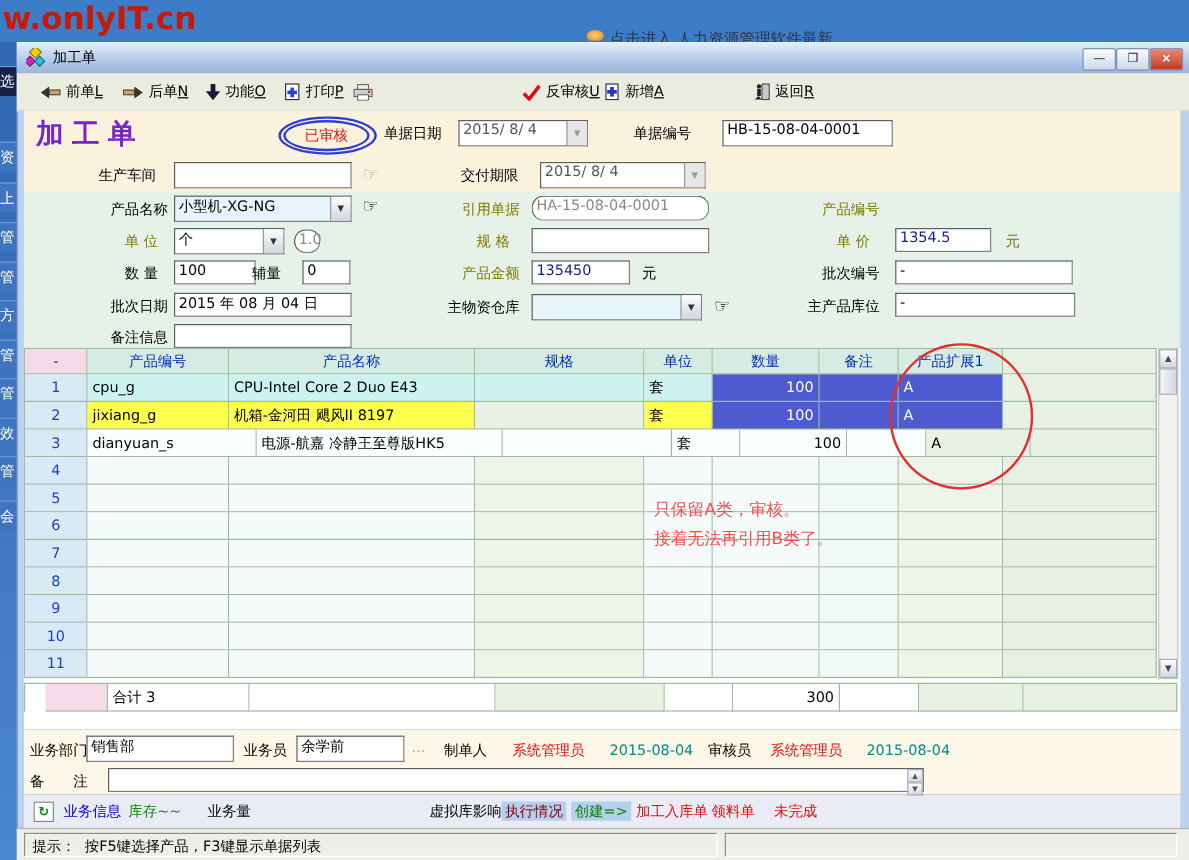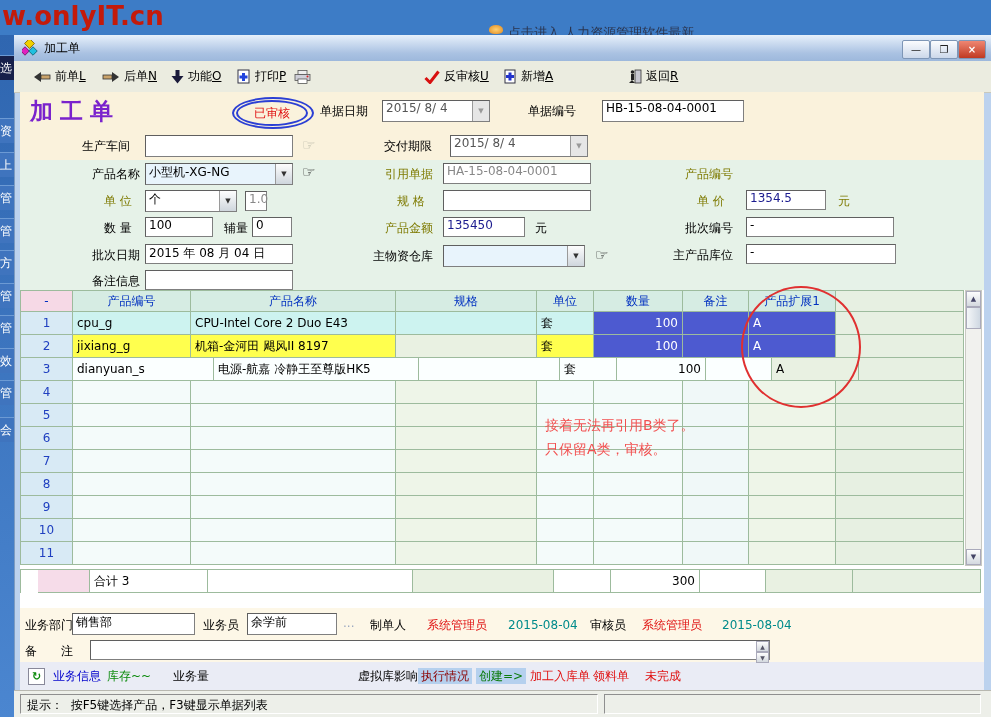--- a/index.html
+++ b/index.html
@@ -3,21 +3,21 @@
 <meta charset="utf-8">
 <style>
   html,body{margin:0;padding:0;}
   body{font-family:"DejaVu Sans","Liberation Sans",sans-serif;}
   #screen{position:relative;width:991px;height:717px;background:#3d7cc6;overflow:hidden;}
   .abs{position:absolute;}
   .lbl{position:absolute;font-size:12px;color:#000;white-space:pre;line-height:14px;}
   .lbl.olive{color:#7e7a00;}
   .inp{position:absolute;background:#fff;border:1px solid #7f7f7f;border-top-color:#5f5f5f;border-left-color:#5f5f5f;
        font-size:12px;color:#000;padding:0 3px;box-sizing:border-box;display:flex;align-items:flex-start;white-space:pre;}
-  .inp.gray{color:#888;}
+  .inp.gray{color:#888;border-radius:10px;}
   .inp.navy{color:#1b1b8f;}
   .combo{padding:0;}
   .combo .val{flex:1;padding:0 3px;overflow:hidden;white-space:pre;}
   .combo .btn{width:16px;align-self:stretch;background:linear-gradient(#fdfdfd,#cfd6dd);border-left:1px solid #9a9a9a;
        display:flex;align-items:center;justify-content:center;font-size:7px;color:#333;}
   .combo.dis .btn{background:#e6e6e6;color:#999;}
   .hand{position:absolute;font-size:15px;color:#111;line-height:15px;}
   
   .titlebar{left:14px;top:35px;width:977px;height:26px;background:linear-gradient(#e7f0fb,#aac2e2 70%,#9db8dc);
        border-bottom:1px solid #8aa6c8;display:flex;align-items:center;}
@@ -141,21 +141,21 @@
     <span><span>打印</span><u>P</u></span>
     <span style="margin-left:4px;">
         <svg width="17" height="14" viewBox="0 0 17 14">
           <rect x="4" y="0.5" width="9" height="4" fill="#eee" stroke="#555" stroke-width="0.8"></rect>
           <rect x="1" y="4.5" width="15" height="6" fill="#cfcfd8" stroke="#555" stroke-width="0.8"></rect>
           <rect x="4" y="9" width="9" height="4.5" fill="#fff" stroke="#555" stroke-width="0.8"></rect>
           <circle cx="13.5" cy="6.5" r="1" fill="#d02020"></circle>
         </svg>
       </span>
   </div>
-  <div class="tbtn" style="left:424px;">
+  <div class="tbtn" style="left:435px;">
     <span>
         <svg width="16" height="14" viewBox="0 0 16 14">
           <path d="M1.5 8 L6 12.5 L14.5 1.5" fill="none" stroke="#d81010" stroke-width="3"></path>
         </svg>
       </span>
     <span><span>反审核</span><u>U</u></span>
   </div>
   <div class="tbtn" style="left:503px;">
     <span>
         <svg width="14" height="15" viewBox="0 0 14 15">
@@ -210,21 +210,21 @@
   <div class="hand" style="left:302px;top:165px;">☞</div>
 
   <div class="lbl olive" style="left:104px;top:194px;">单 位</div>
   <div class="inp combo" style="left:145px;top:190px;width:92px;height:22px;">
     <span class="val">个</span><span class="btn">▼</span>
   </div>
   <div class="inp gray" style="left:245px;top:191px;width:22px;height:20px;">1.0</div>
 
   <div class="lbl" style="left:104px;top:221px;">数 量</div>
   <div class="inp" style="left:145px;top:217px;width:68px;height:20px;">100</div>
-  <div class="lbl" style="left:224px;top:221px;">辅量</div>
+  <div class="lbl" style="left:210px;top:221px;">辅量</div>
   <div class="inp" style="left:252px;top:217px;width:40px;height:20px;">0</div>
 
   <div class="lbl" style="left:92px;top:248px;">批次日期</div>
   <div class="inp" style="left:145px;top:244px;width:148px;height:20px;">2015 年 08 月 04 日</div>
 
   <div class="lbl" style="left:92px;top:274px;">备注信息</div>
   <div class="inp" style="left:145px;top:270px;width:148px;height:20px;"></div>
 
   <div class="lbl olive" style="left:385px;top:167px;">引用单据</div>
   <div class="inp gray" style="left:443px;top:163px;width:148px;height:21px;">HA-15-08-04-0001</div>
@@ -398,22 +398,22 @@
 
   <div class="sb">
     <div class="sbbtn" style="top:0;">▲</div>
     <div class="sbthumb"></div>
     <div class="sbbtn" style="bottom:0;">▼</div>
   </div>
 
   <div class="ellipse" style="left:232px;top:97px;width:78px;height:28px;border:2px solid #2b3fd4;"></div>
   <div class="ellipse" style="left:741px;top:286px;width:116px;height:118px;border:2px solid #e03030;z-index:50;"></div>
   <div class="abs" style="left:545px;top:413px;color:#f25050;font-size:14px;line-height:24px;z-index:50;">
+    <div>只保留A类，审核。</div>
     <div>接着无法再引用B类了。</div>
-    <div>只保留A类，审核。</div>
   </div>
 
   <div class="lbl" style="left:25px;top:618px;">业务部门</div>
   <div class="inp" style="left:72px;top:613px;width:123px;height:22px;">销售部</div>
   <div class="lbl" style="left:203px;top:618px;">业务员</div>
   <div class="inp" style="left:247px;top:613px;width:90px;height:22px;">余学前</div>
   <div class="lbl" style="left:343px;top:616px;color:#9aa8c0;">...</div>
   <div class="lbl" style="left:370px;top:618px;">制单人</div>
   <div class="lbl" style="left:427px;top:618px;color:#e01010;">系统管理员</div>
   <div class="lbl" style="left:508px;top:618px;color:#008b8b;">2015-08-04</div>

